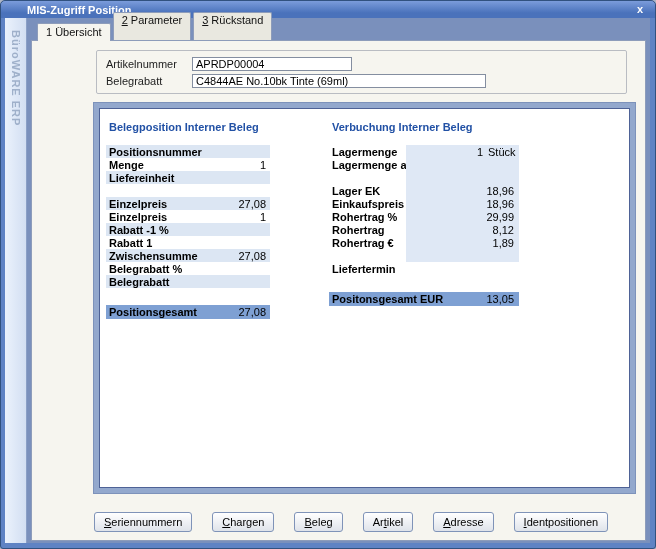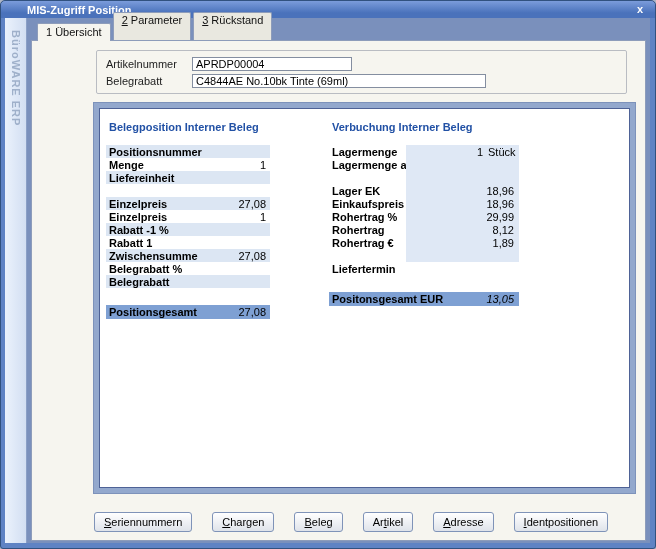--- a/index.html
+++ b/index.html
@@ -59,21 +59,21 @@
 
   .left .row .lbl{flex:1;}
   .left .row .val{width:58px;flex:none;text-align:right;padding-right:4px;}
 
   .right .row .lbl{width:77px;flex:none;}
   .vblock{width:113px;flex:none;display:flex;align-items:center;height:100%;}
   .vblock.bg{background:#dfe8f5;}
   .vblock .val{flex:1;text-align:right;padding-right:5px;white-space:nowrap;}
   .vblock .unit{width:31px;flex:none;text-align:right;padding-right:5px;}
   .right .row.total .lbl{flex:none;width:auto;}
-  .right .row.total .val{flex:1;text-align:right;padding-right:5px;font-style:italic;}
+  .right .row.total .val{flex:1;text-align:right;padding-right:5px;}
 
   .buttons-row{flex:0 0 30px;display:flex;align-items:center;gap:20px;padding:0 14px 6px 14px;}
   .btn{height:20px;padding:0 9px;font:11px "Liberation Sans",sans-serif;color:#000;
        background:linear-gradient(#ffffff,#dfe3ea);border:1px solid #7f93b8;border-radius:3px;}
 </style>
 </head>
 <body>
 
 <div class="window">
   <div class="titlebar">

